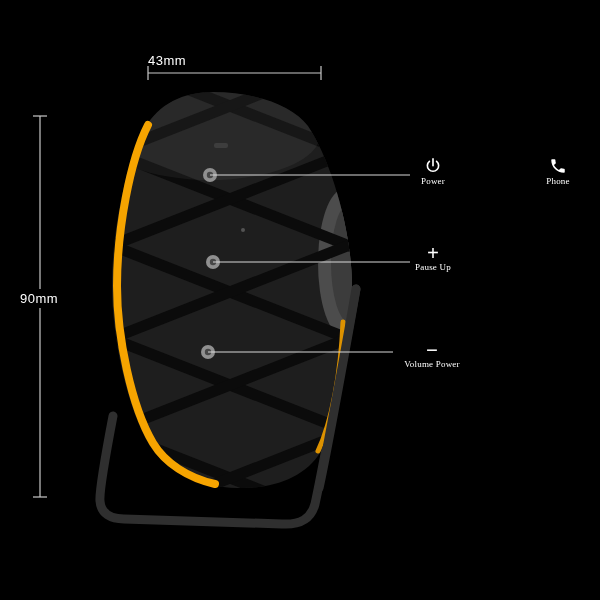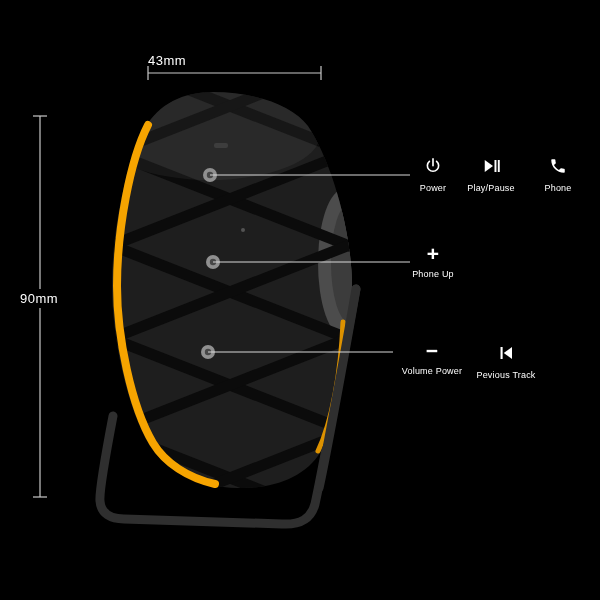--- a/index.html
+++ b/index.html
@@ -2,21 +2,21 @@
 <html><head>
 <meta charset="utf-8">
 <style>
   html,body{margin:0;padding:0;background:#000;}
   body{width:600px;height:600px;overflow:hidden;font-family:"Liberation Sans",sans-serif;}
   .scene{position:relative;width:600px;height:600px;background:#000;}
   .stage{position:absolute;left:0;top:0;width:600px;height:600px;}
   .dim-label{position:absolute;color:#fff;font-size:13px;letter-spacing:.5px;z-index:3;}
   .dim-label.w{left:148px;top:53px;width:173px;text-align:left;}
   .dim-label.h{left:16px;top:289px;background:#000;padding:2px 4px;text-align:center;}
-  .callout-group{position:absolute;display:flex;flex-direction:column;align-items:center;gap:8px;z-index:3;}
+  .callout-group{position:absolute;display:flex;flex-direction:column;align-items:center;gap:1px;z-index:3;font-family:Liberation Serif, serif;}
   .ci{width:18px;height:18px;display:block;}
   .ci.wide{width:23px;}
   .clabel{font-size:9px;color:#fff;letter-spacing:.2px;white-space:nowrap;}
   .csym{font-size:21px;font-weight:bold;color:#fff;line-height:15px;height:15px;}
 </style>
 </head>
 <body>
 
 <div class="scene">
 
@@ -96,48 +96,33 @@
   <div class="dim-label h">90mm</div>
 
   <div class="callout-group" style="left:414px;top:157px;width:38px;">
     <svg class="ci" viewBox="0 0 24 24">
       <path d="M12 2.5 v9" stroke="#fff" stroke-width="2.2" stroke-linecap="round" fill="none"></path>
       <path d="M7.2 5.8 a7.5 7.5 0 1 0 9.6 0" stroke="#fff" stroke-width="2.2" stroke-linecap="round" fill="none"></path>
     </svg>
     <span class="clabel">Power</span>
   </div>
 
-  <div class="callout-group" style="left:466px;top:157px;width:50px;">
-    <svg class="ci wide" viewBox="0 0 24 24">
-      <path d="M3 4 v16 l11 -8 z" fill="#fff"></path>
-      <rect x="16" y="4" width="2.6" height="16" fill="#fff"></rect>
-      <rect x="20.4" y="4" width="2.6" height="16" fill="#fff"></rect>
-    </svg>
-    <span class="clabel">Play/Pause</span>
-  </div>
 
   <div class="callout-group" style="left:538px;top:157px;width:40px;align-items:center;">
     <svg class="ci" viewBox="0 0 24 24">
       <path d="M6.62 10.79c1.44 2.83 3.76 5.14 6.59 6.59l2.2-2.2c.27-.27.67-.36 1.02-.24 1.12.37 2.33.57 3.57.57.55 0 1 .45 1 1V20c0 .55-.45 1-1 1-9.39 0-17-7.61-17-17 0-.55.45-1 1-1h3.5c.55 0 1 .45 1 1 0 1.25.2 2.45.57 3.57.11.35.03.74-.25 1.02l-2.2 2.2z" fill="#fff"></path>
     </svg>
     <span class="clabel">Phone</span>
   </div>
 
   <div class="callout-group" style="left:410px;top:246px;width:46px;">
     <span class="csym">+</span>
-    <span class="clabel">Phone Up</span>
+    <span class="clabel">Pause Up</span>
   </div>
 
 
   <div class="callout-group" style="left:404px;top:343px;width:56px;">
     <span class="csym">−</span>
     <span class="clabel">Volume Power</span>
   </div>
 
-  <div class="callout-group" style="left:474px;top:344px;width:64px;">
-    <svg class="ci" viewBox="0 0 24 24">
-      <rect x="4.7" y="4" width="2.8" height="16" fill="#fff"></rect>
-      <path d="M20 4 v16 l-11 -8 z" fill="#fff"></path>
-    </svg>
-    <span class="clabel">Pevious Track</span>
-  </div>
 
 </div>
 
 </body></html>

